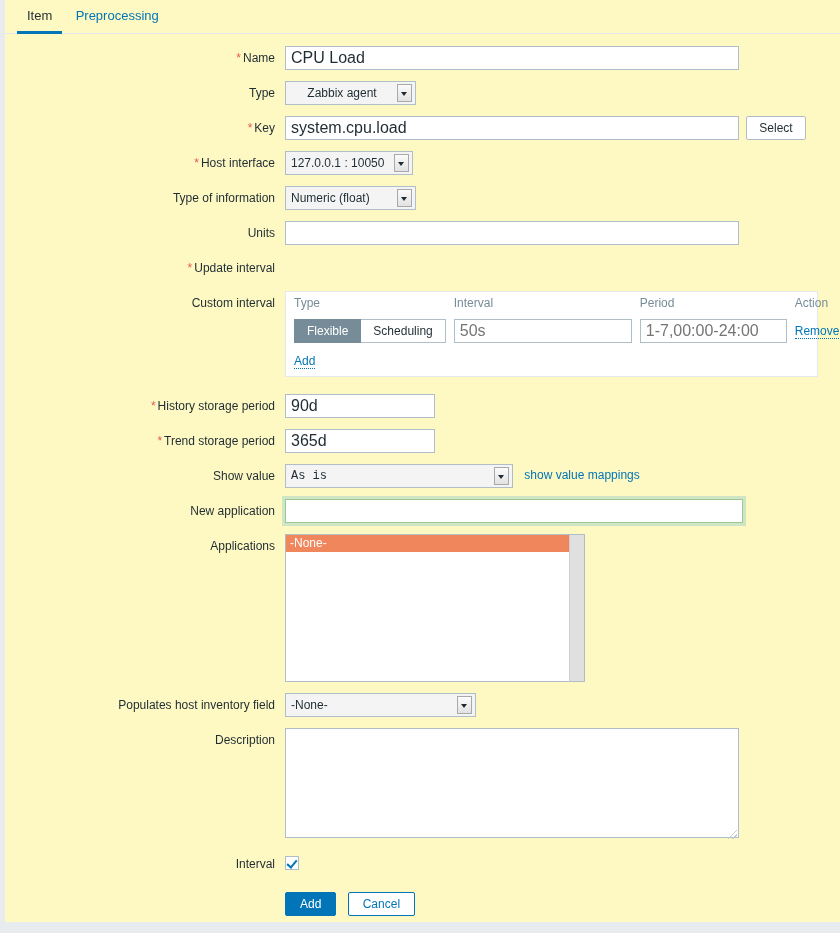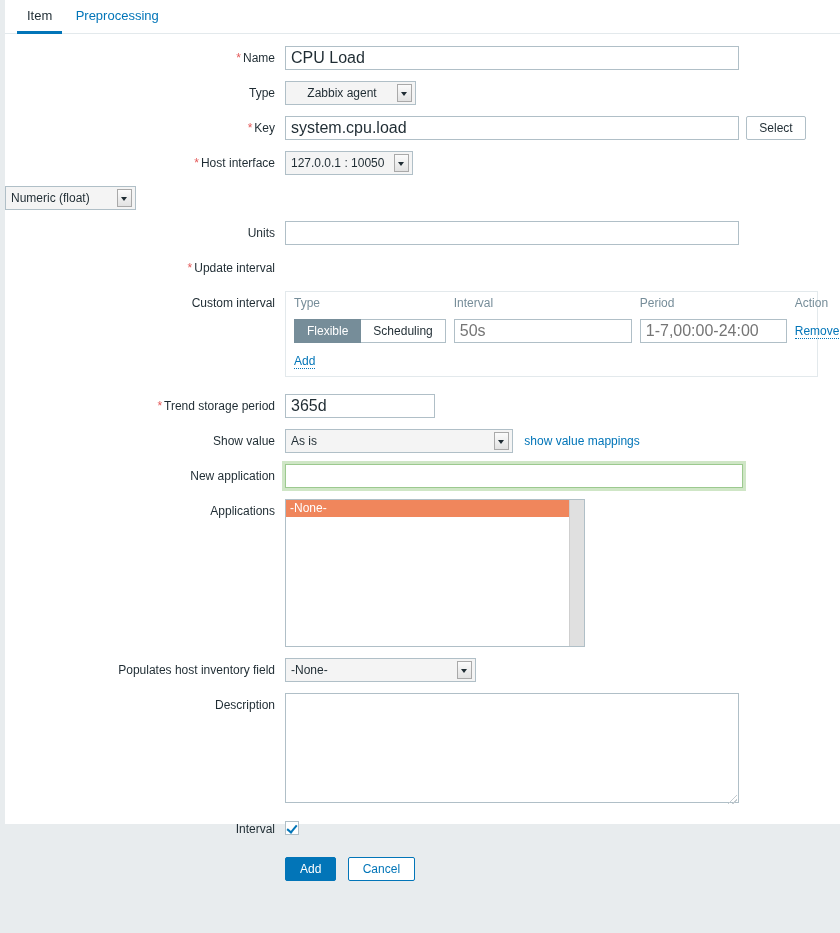--- a/index.html
+++ b/index.html
@@ -21,22 +21,22 @@
     width: 840px;
     height: 933px;
     box-sizing: border-box;
   }
 
   .form-panel {
     position: absolute;
     left: 5px;
     top: 0px;
     width: 835px;
-    height: 824px;
-    background: #ffffff;
+    height: 922px;
+    background: #fef9c3;
     box-sizing: border-box;
   }
 
   
   .tabbar {
     position: relative;
     height: 34px;
     border-bottom: 1px solid #e3e9ec;
     padding-left: 12px;
     box-sizing: border-box;
@@ -138,21 +138,21 @@
     position: absolute;
     left: 3px;
     top: 7px;
     border-left: 3.5px solid transparent;
     border-right: 3.5px solid transparent;
     border-top: 4px solid #1f2c33;
   }
   .sel.w-type { width: 131px; text-align: center; }
   .sel.w-host { width: 128px; }
   .sel.w-toi  { width: 131px; }
-  .sel.w-show { width: 228px; }
+  .sel.w-show { width: 228px; font-family: Liberation Mono, monospace; }
   .sel.w-inv  { width: 191px; }
 
   
   .ci-box {
     width: 533px;
     border: 1px solid #e3e9ec;
     box-sizing: border-box;
     background: #fff;
     padding: 0;
     position: relative;
@@ -392,20 +392,23 @@
         </div>
         <div class="ctl">
           <div class="sel w-host">
             <span>127.0.0.1 : 10050</span>
             <span class="arrow"></span>
           </div>
         </div>
       </div>
 
       <div class="row">
+        <div class="lbl">
+          <span>Type of information</span>
+        </div>
         <div class="ctl">
           <div class="sel w-toi">
             <span>Numeric (float)</span>
             <span class="arrow"></span>
           </div>
         </div>
       </div>
 
       <div class="row">
         <div class="lbl">
@@ -461,20 +464,28 @@
                   </td>
                 </tr>
               </tbody>
             </table>
           </div>
         </div>
       </div>
 
       <div class="spacer-row"></div>
 
+      <div class="row">
+        <div class="lbl">
+          <span class="req">*</span><span>History storage period</span>
+        </div>
+        <div class="ctl">
+          <input class="txt w-mid" type="text" value="90d" style="">
+        </div>
+      </div>
 
       <div class="row">
         <div class="lbl">
           <span class="req">*</span><span>Trend storage period</span>
         </div>
         <div class="ctl">
           <input class="txt w-mid" type="text" value="365d" style="">
         </div>
       </div>
 

